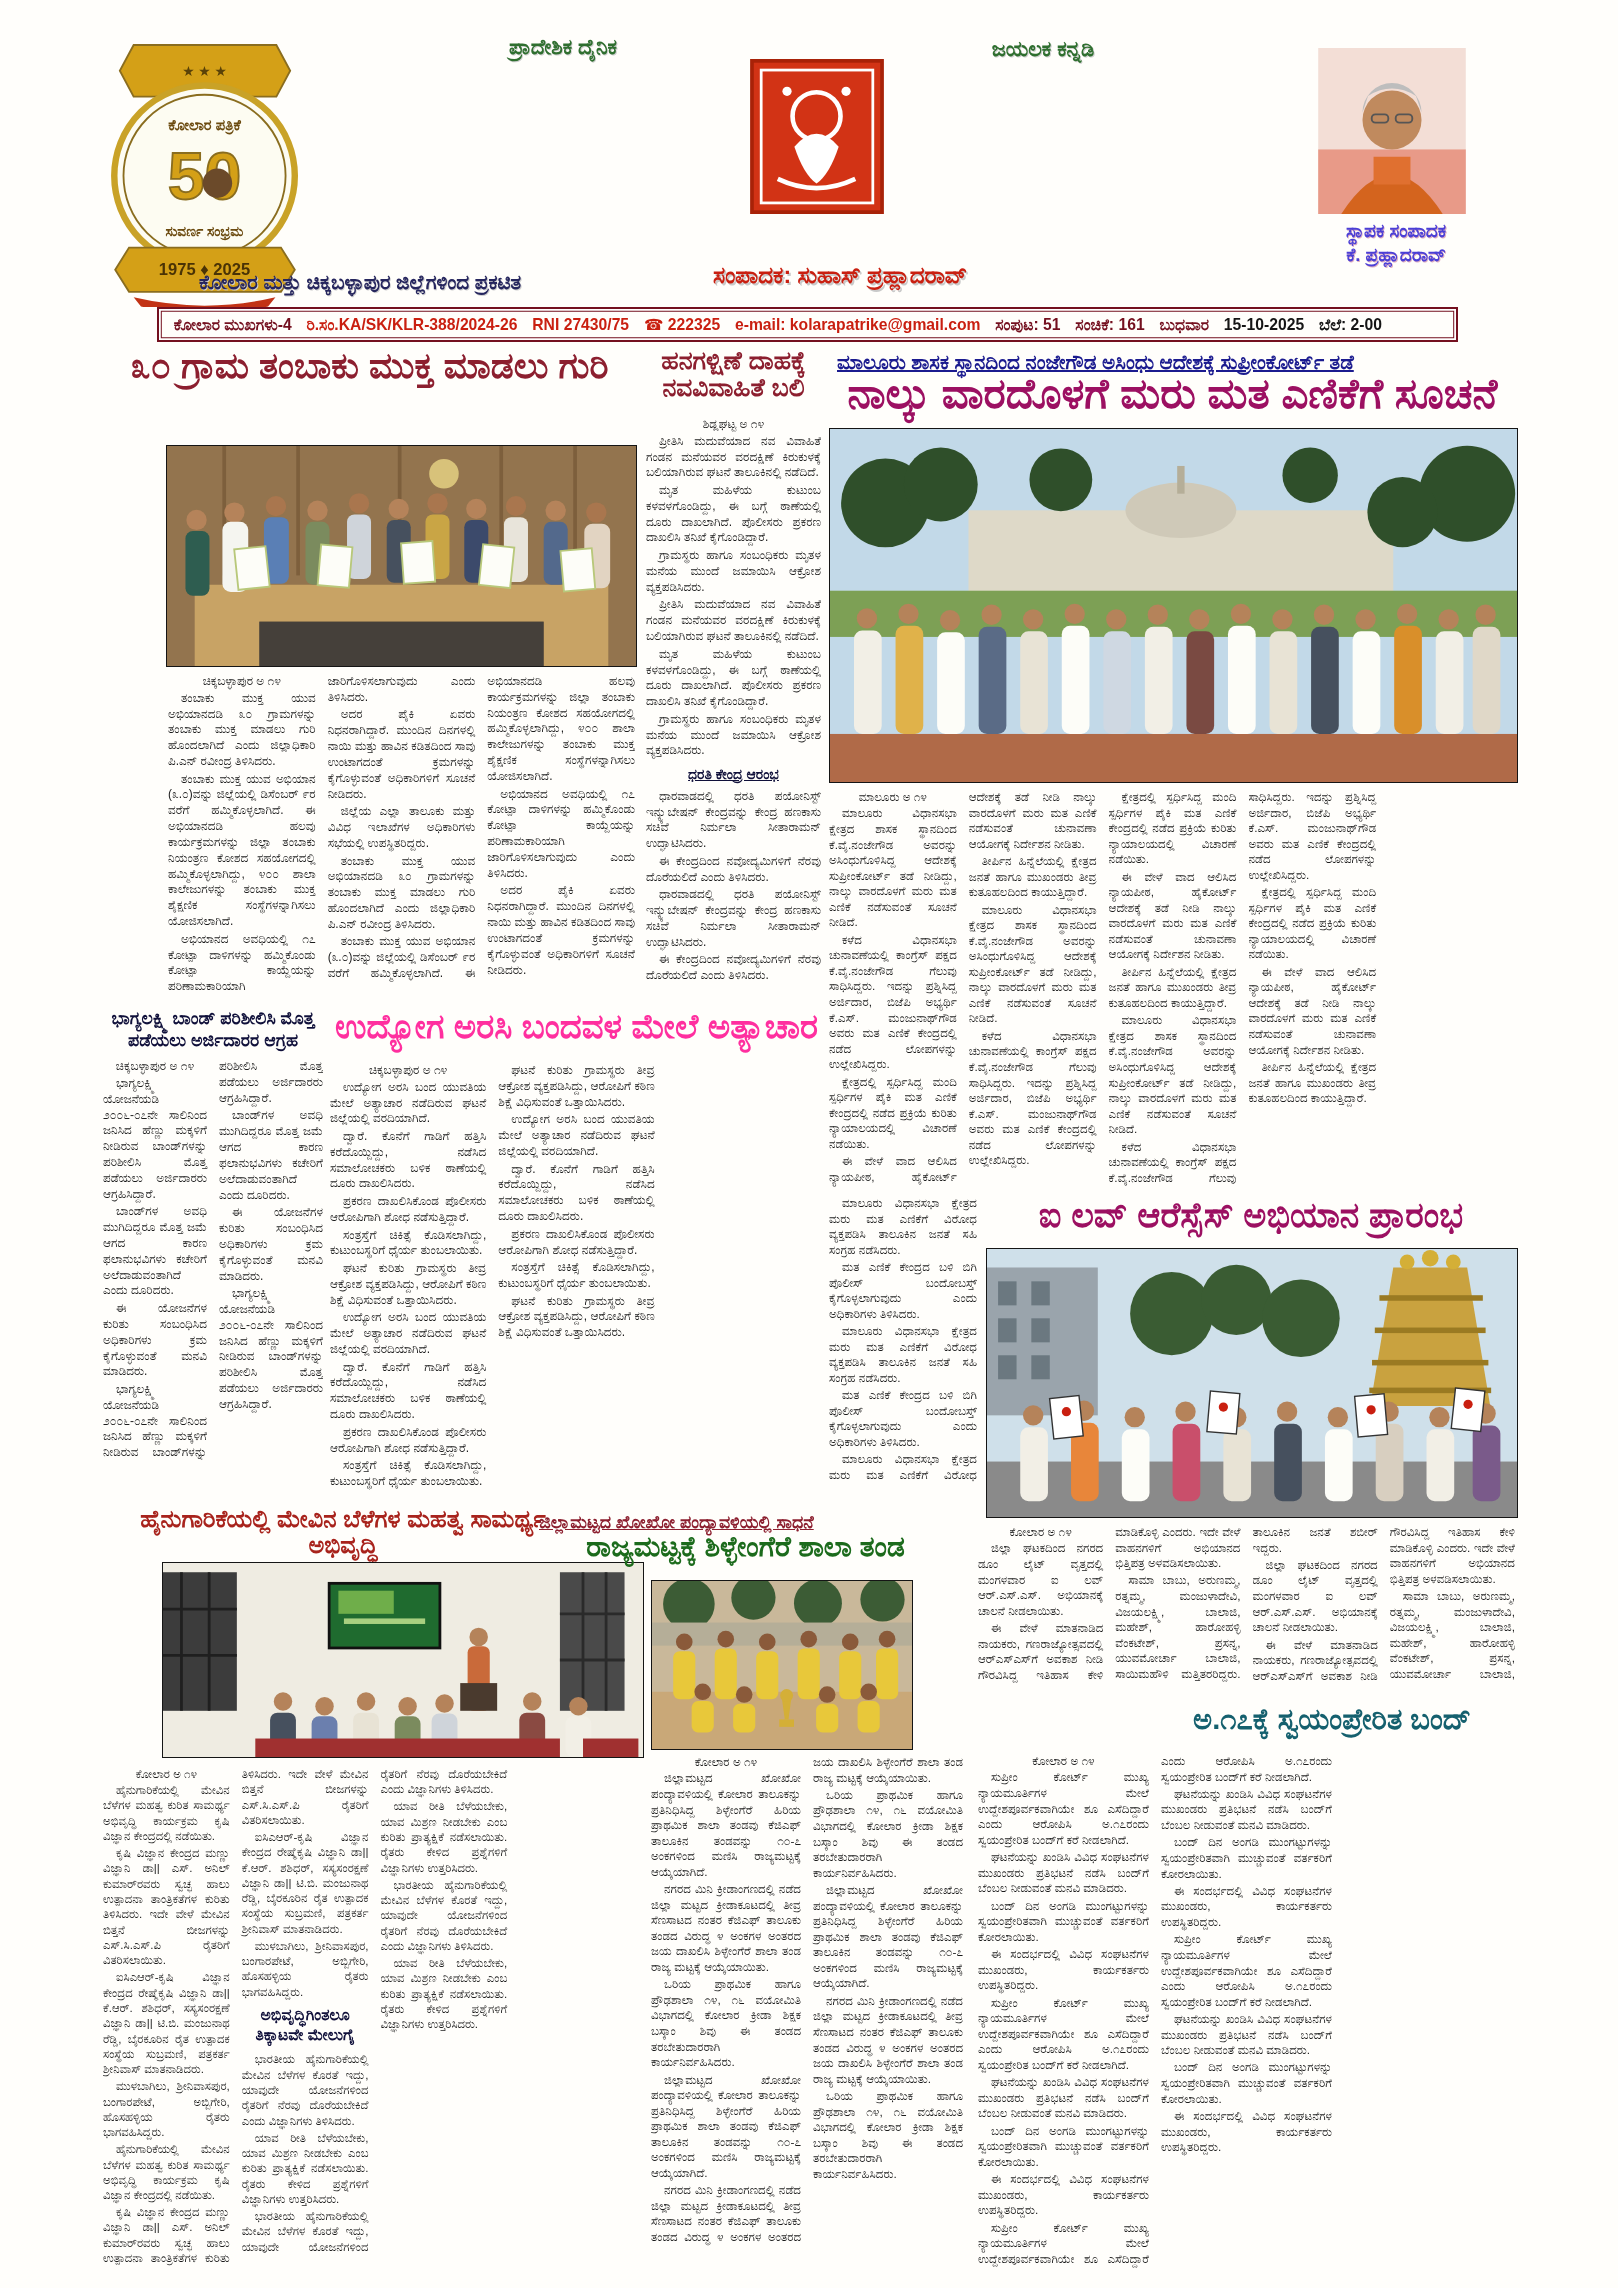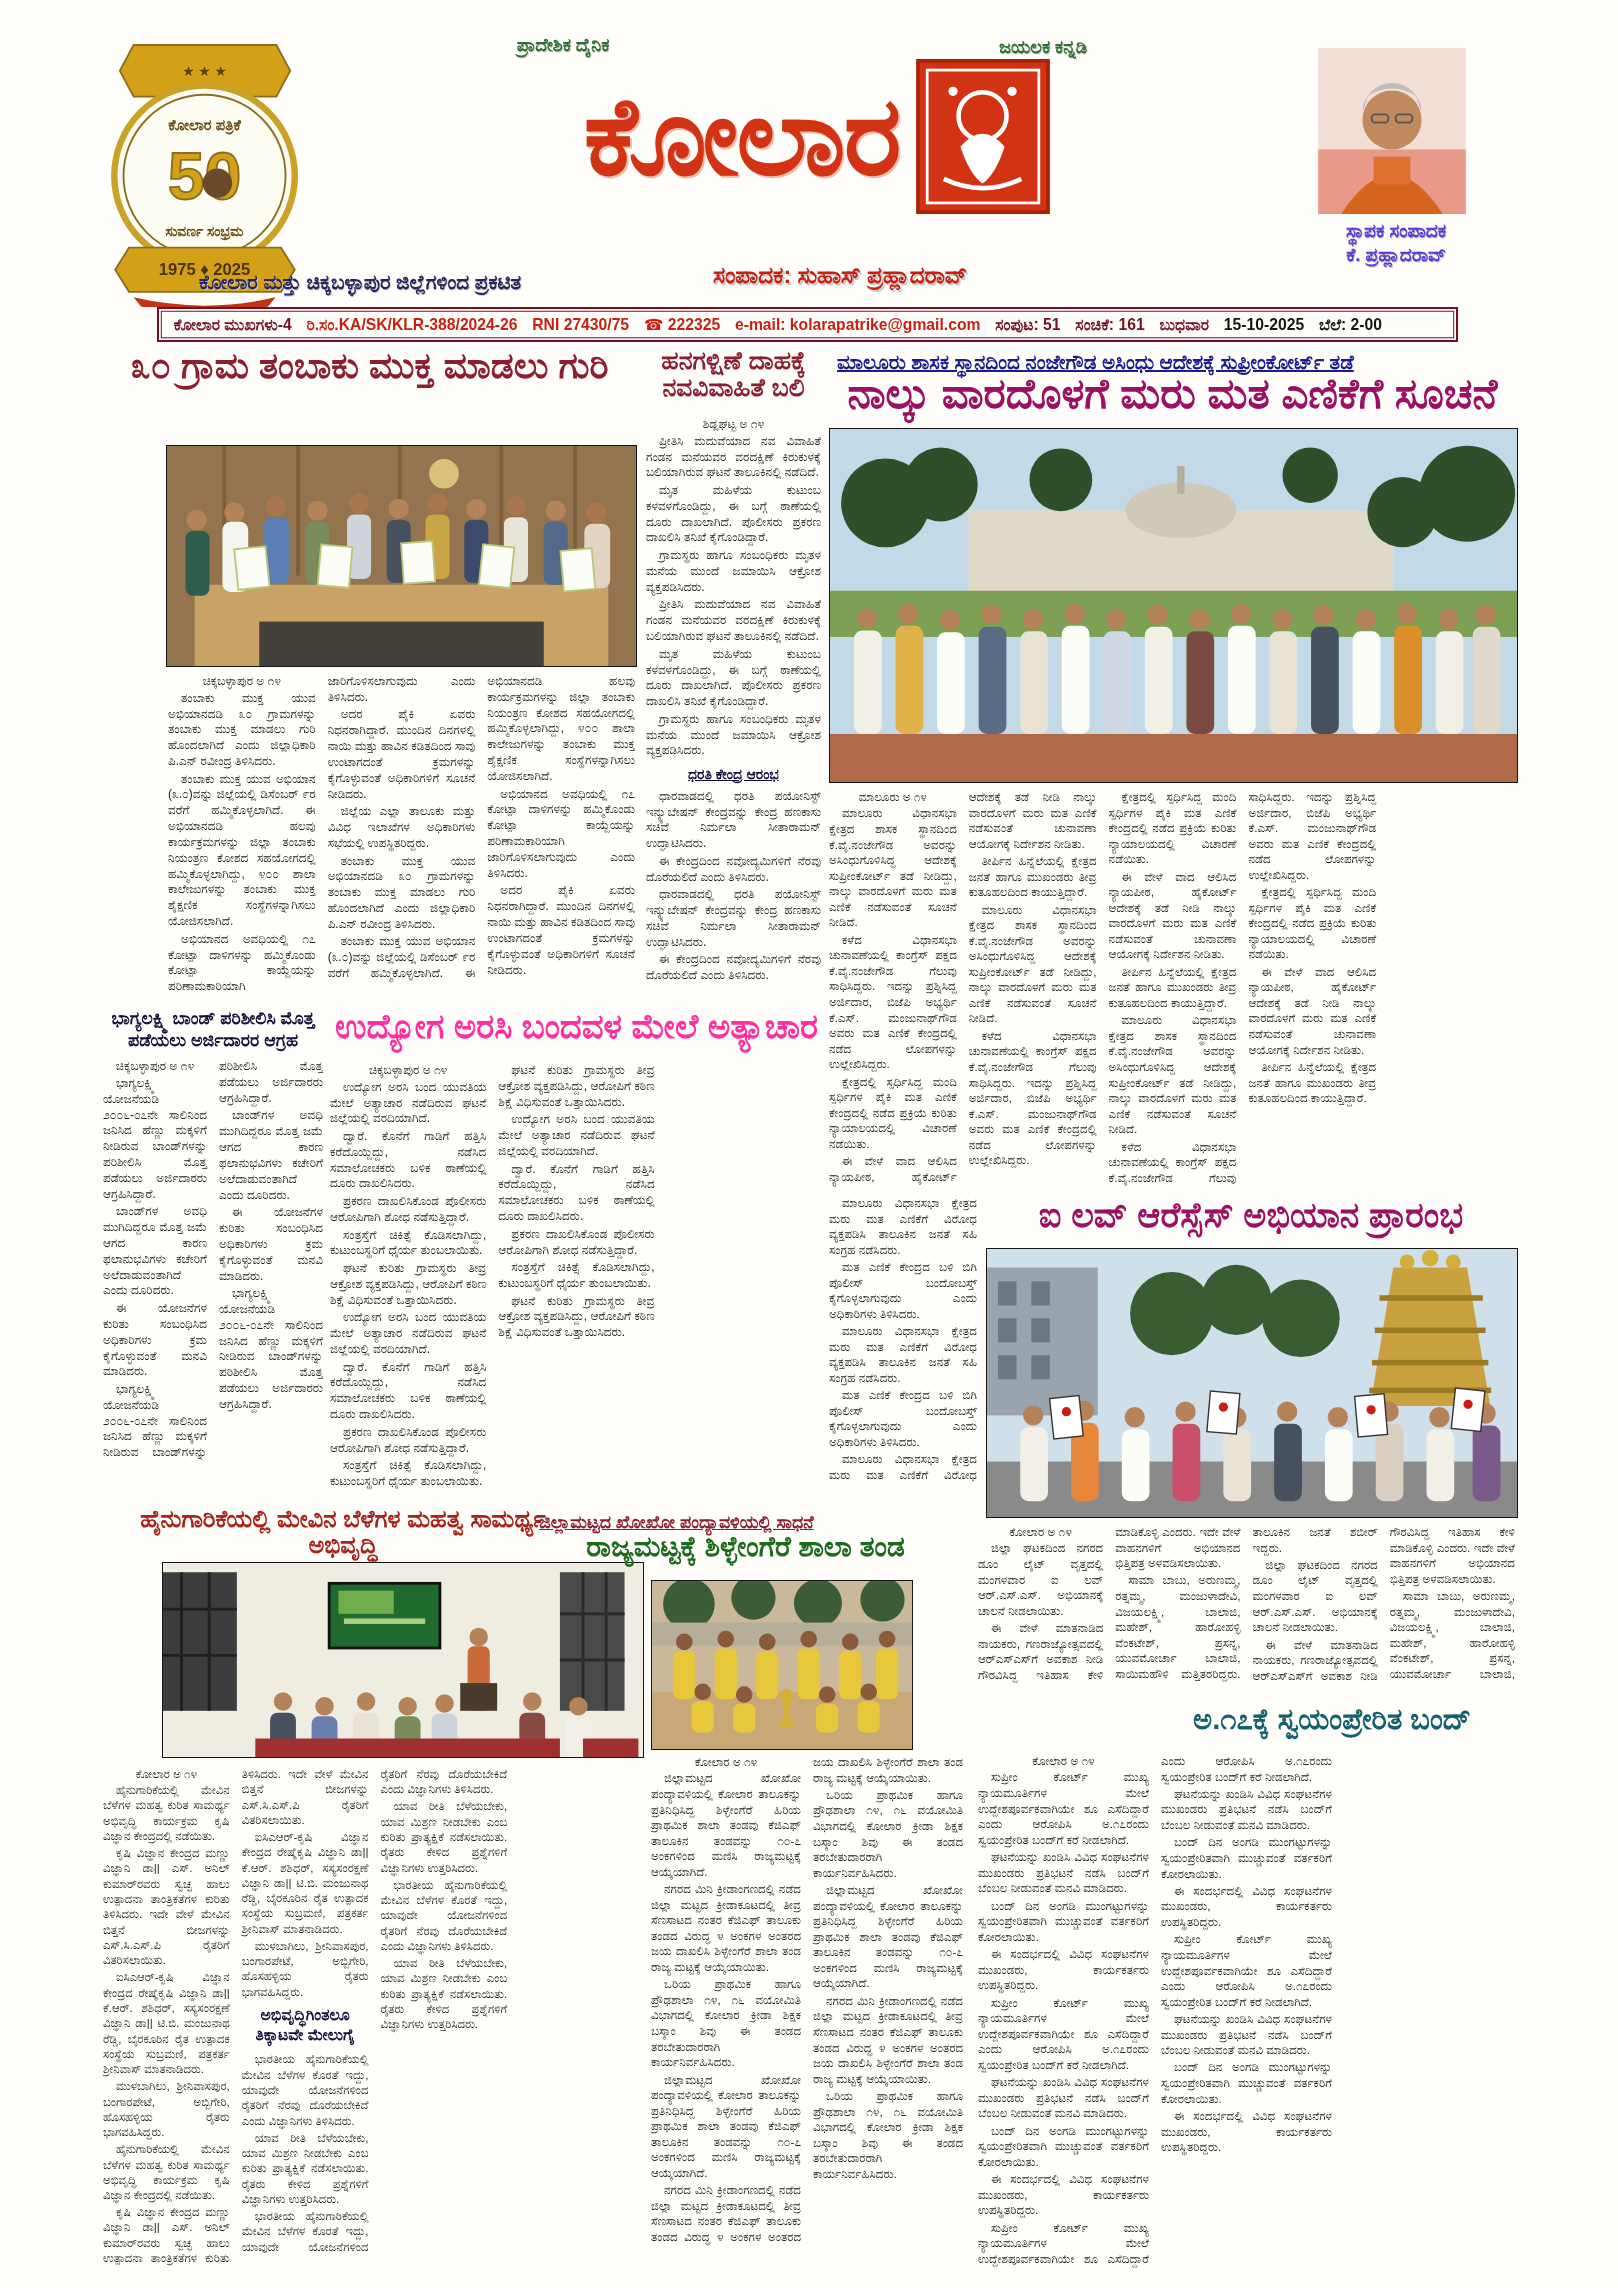--- a/index.html
+++ b/index.html
@@ -1,20 +1,20 @@
 <!DOCTYPE html>
 <html style="font-size:14.8px"><head>
 <meta charset="utf-8">
 <style>
   html,body{margin:0;padding:0;background:#e8e8e8;}
   .page{position:relative;width:1619px;height:2289px;background:#fffefb;margin:0 auto;
         font-family:"Liberation Sans","DejaVu Sans",sans-serif;overflow:hidden;}
   .abs{position:absolute;}
   
-  .tagline{font-weight:bold;font-size:18px;color:#2f6f2f;text-shadow:0.9px 0.9px 0 #cfcfcf;}
+  .tagline{font-weight:bold;font-size:21px;color:#2f6f2f;text-shadow:0.9px 0.9px 0 #cfcfcf;}
   .title-row{position:absolute;left:323px;top:44px;width:988px;height:185px;display:flex;
              align-items:center;justify-content:center;gap:16.6px;}
   .title-word{font-size:109px;font-weight:800;color:#d23315;letter-spacing:-1.8px;line-height:1;
               text-shadow:1.8px 1.8px 0 #f2b9a8;}
   .publisher-line{font-weight:bold;font-size:20px;color:#26265e;text-shadow:0.9px 0.9px 0 #cfcfcf;}
   .editor-line{font-weight:bold;font-size:23px;color:#c91f10;text-shadow:1.8px 1.8px 0 #c9c9c9;}
   .founder-label,.founder-name{font-weight:bold;font-size:18.5px;color:#4b3fd6;
         text-shadow:0.9px 0.9px 0 #e0b0c0;text-align:center;}
   
   .infobar{position:absolute;left:157px;top:307px;width:1301px;height:35px;
@@ -51,21 +51,20 @@
       <text x="107" y="225" font-size="15" text-anchor="middle" fill="#6b4a0f" font-weight="bold">ಸುವರ್ಣ ಸಂಭ್ರಮ</text>
       <path d="M25 238 L190 238 L205 262 L190 286 L25 286 L10 262 Z" fill="#d4a017" stroke="#8a6d1f" stroke-width="2"></path>
       <text x="107" y="268" font-size="18" text-anchor="middle" fill="#4a3305" font-weight="bold">1975 ♦ 2025</text>
       <path d="M30 292 q77 18 154 0 l-8 10 q-69 14 -138 0 Z" fill="#c23315"></path>
     </svg>
 
     <div class="abs tagline" style="left:443px;top:35px;width:240px;text-align:center;">ಪ್ರಾದೇಶಿಕ ದೈನಿಕ</div>
     <div class="abs tagline" style="left:923px;top:37px;width:240px;text-align:center;">ಜಯಲಕ ಕನ್ನಡಿ</div>
 
     <div class="title-row">
-      <span class="title-word">ಕೋಲಾರ</span>
       <svg width="134" height="155" viewBox="0 0 145 168">
         <rect x="2" y="2" width="141" height="164" fill="#d23315" stroke="#a82208" stroke-width="4"></rect>
         <rect x="12" y="12" width="121" height="144" fill="none" stroke="#fff" stroke-width="3"></rect>
         <circle cx="72" cy="62" r="26" fill="none" stroke="#fff" stroke-width="5"></circle>
         <path d="M48 95 q24 -28 48 0 q-10 30 -24 40 q-14 -10 -24 -40" fill="#fff"></path>
         <path d="M30 130 q42 20 84 0" stroke="#fff" stroke-width="5" fill="none"></path>
         <circle cx="40" cy="35" r="5" fill="#fff"></circle>
           <circle cx="104" cy="35" r="5" fill="#fff"></circle>
       </svg>
     </div>

